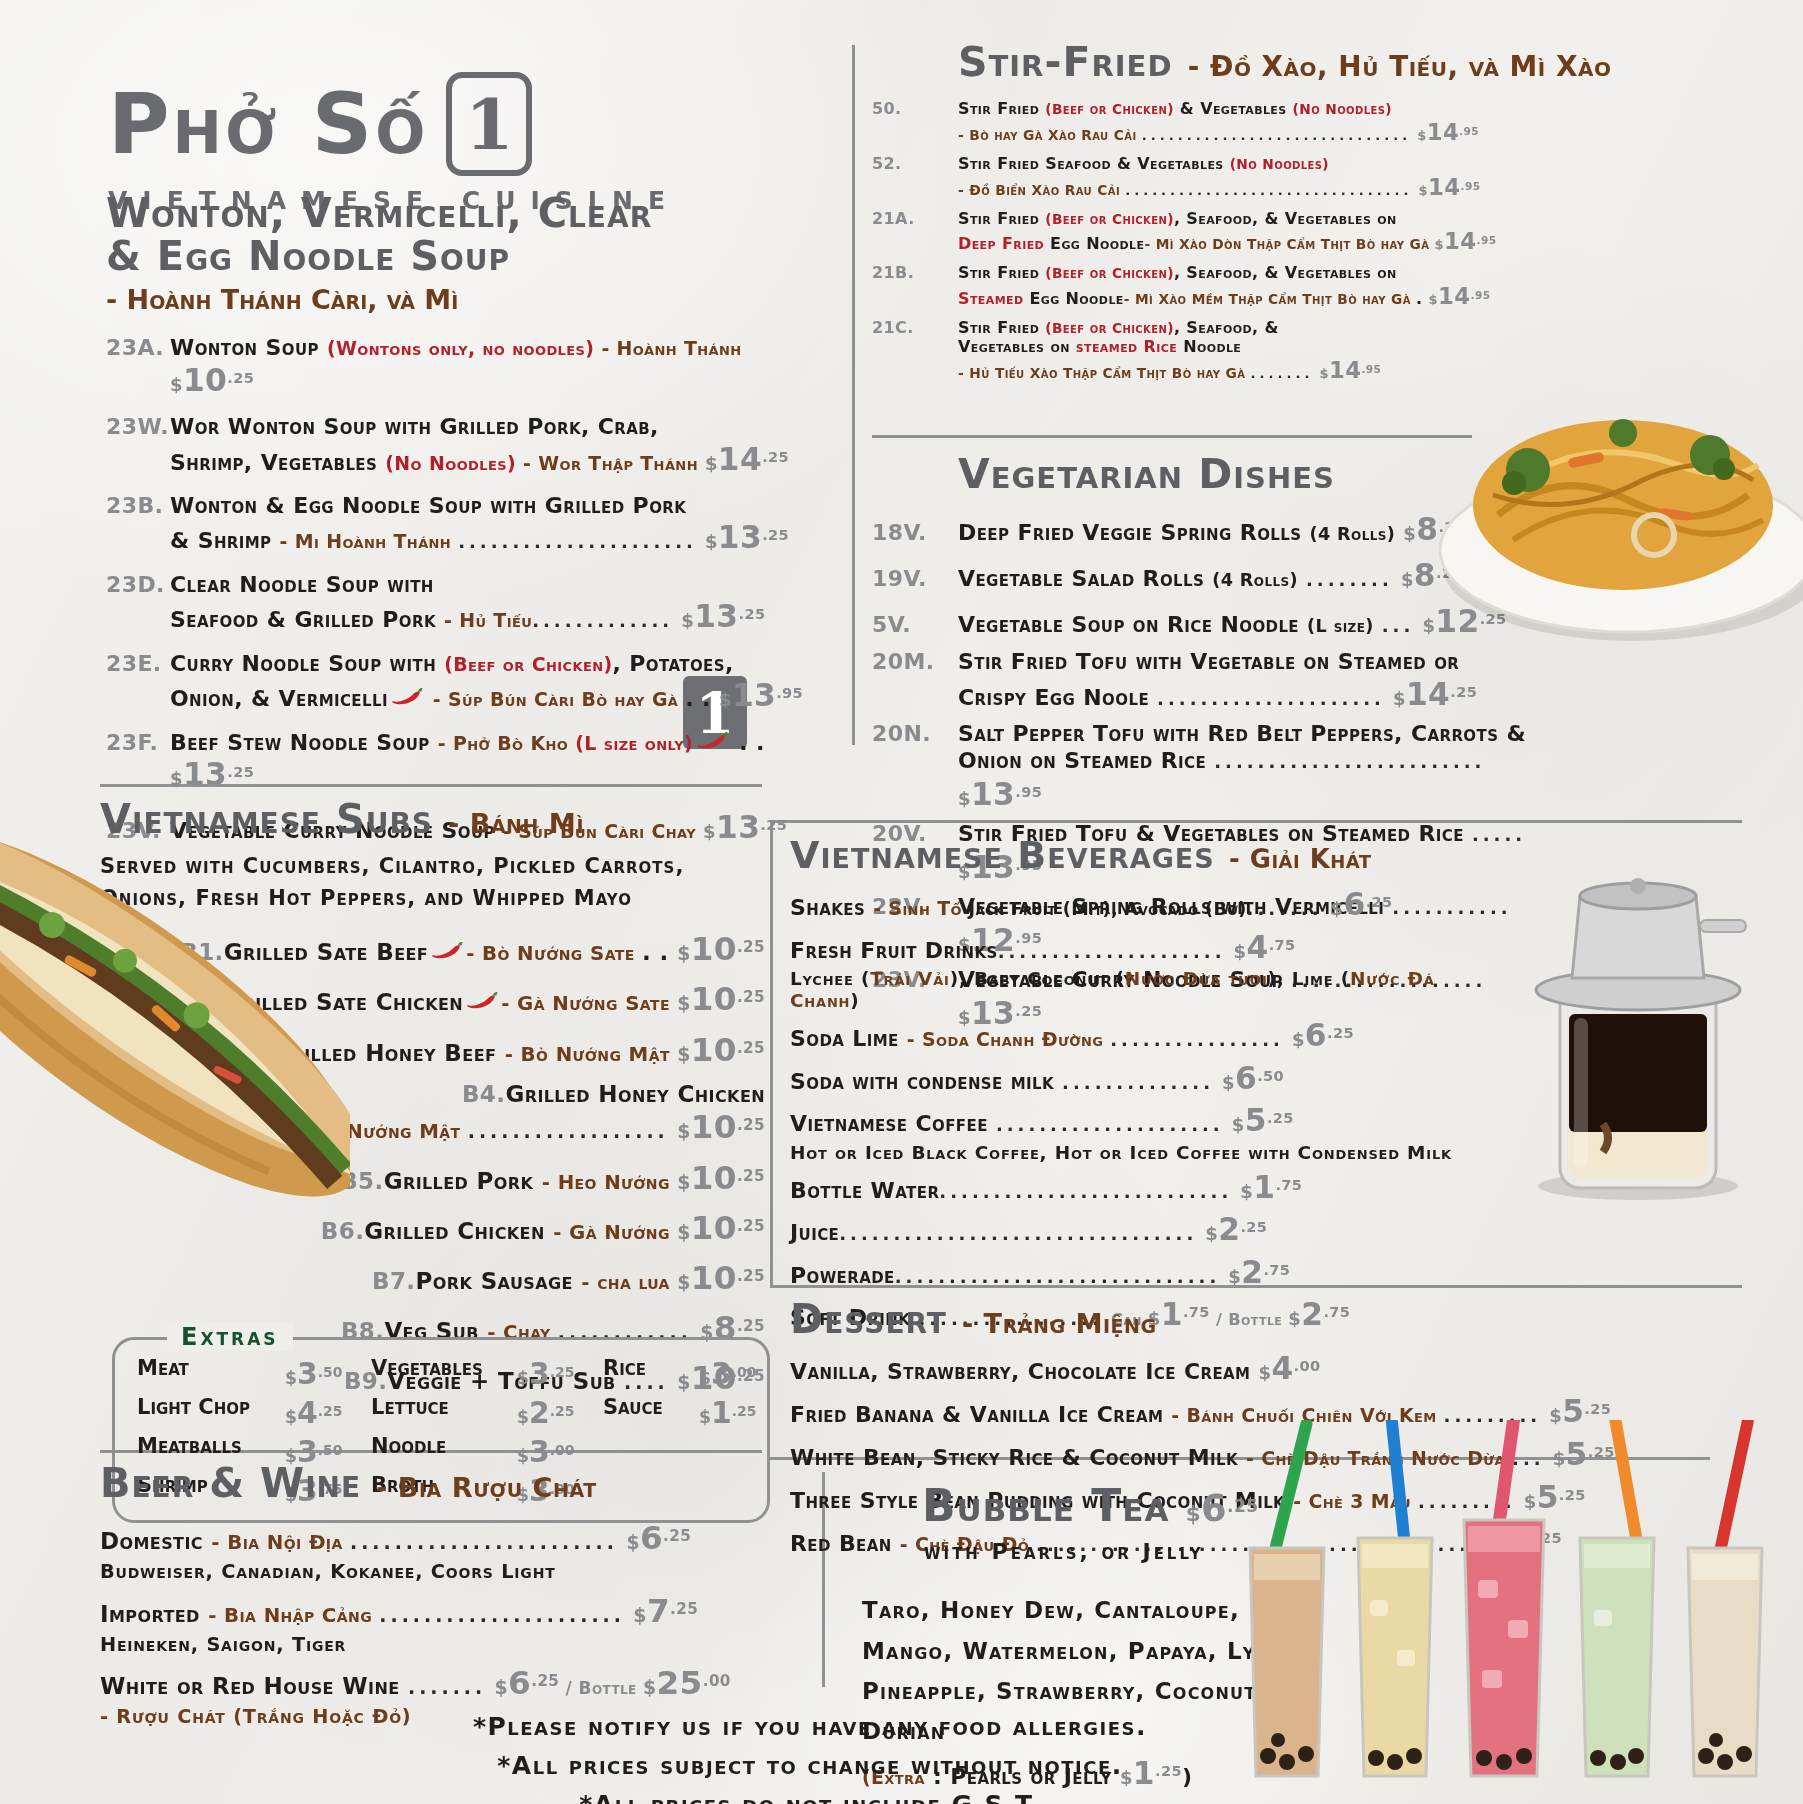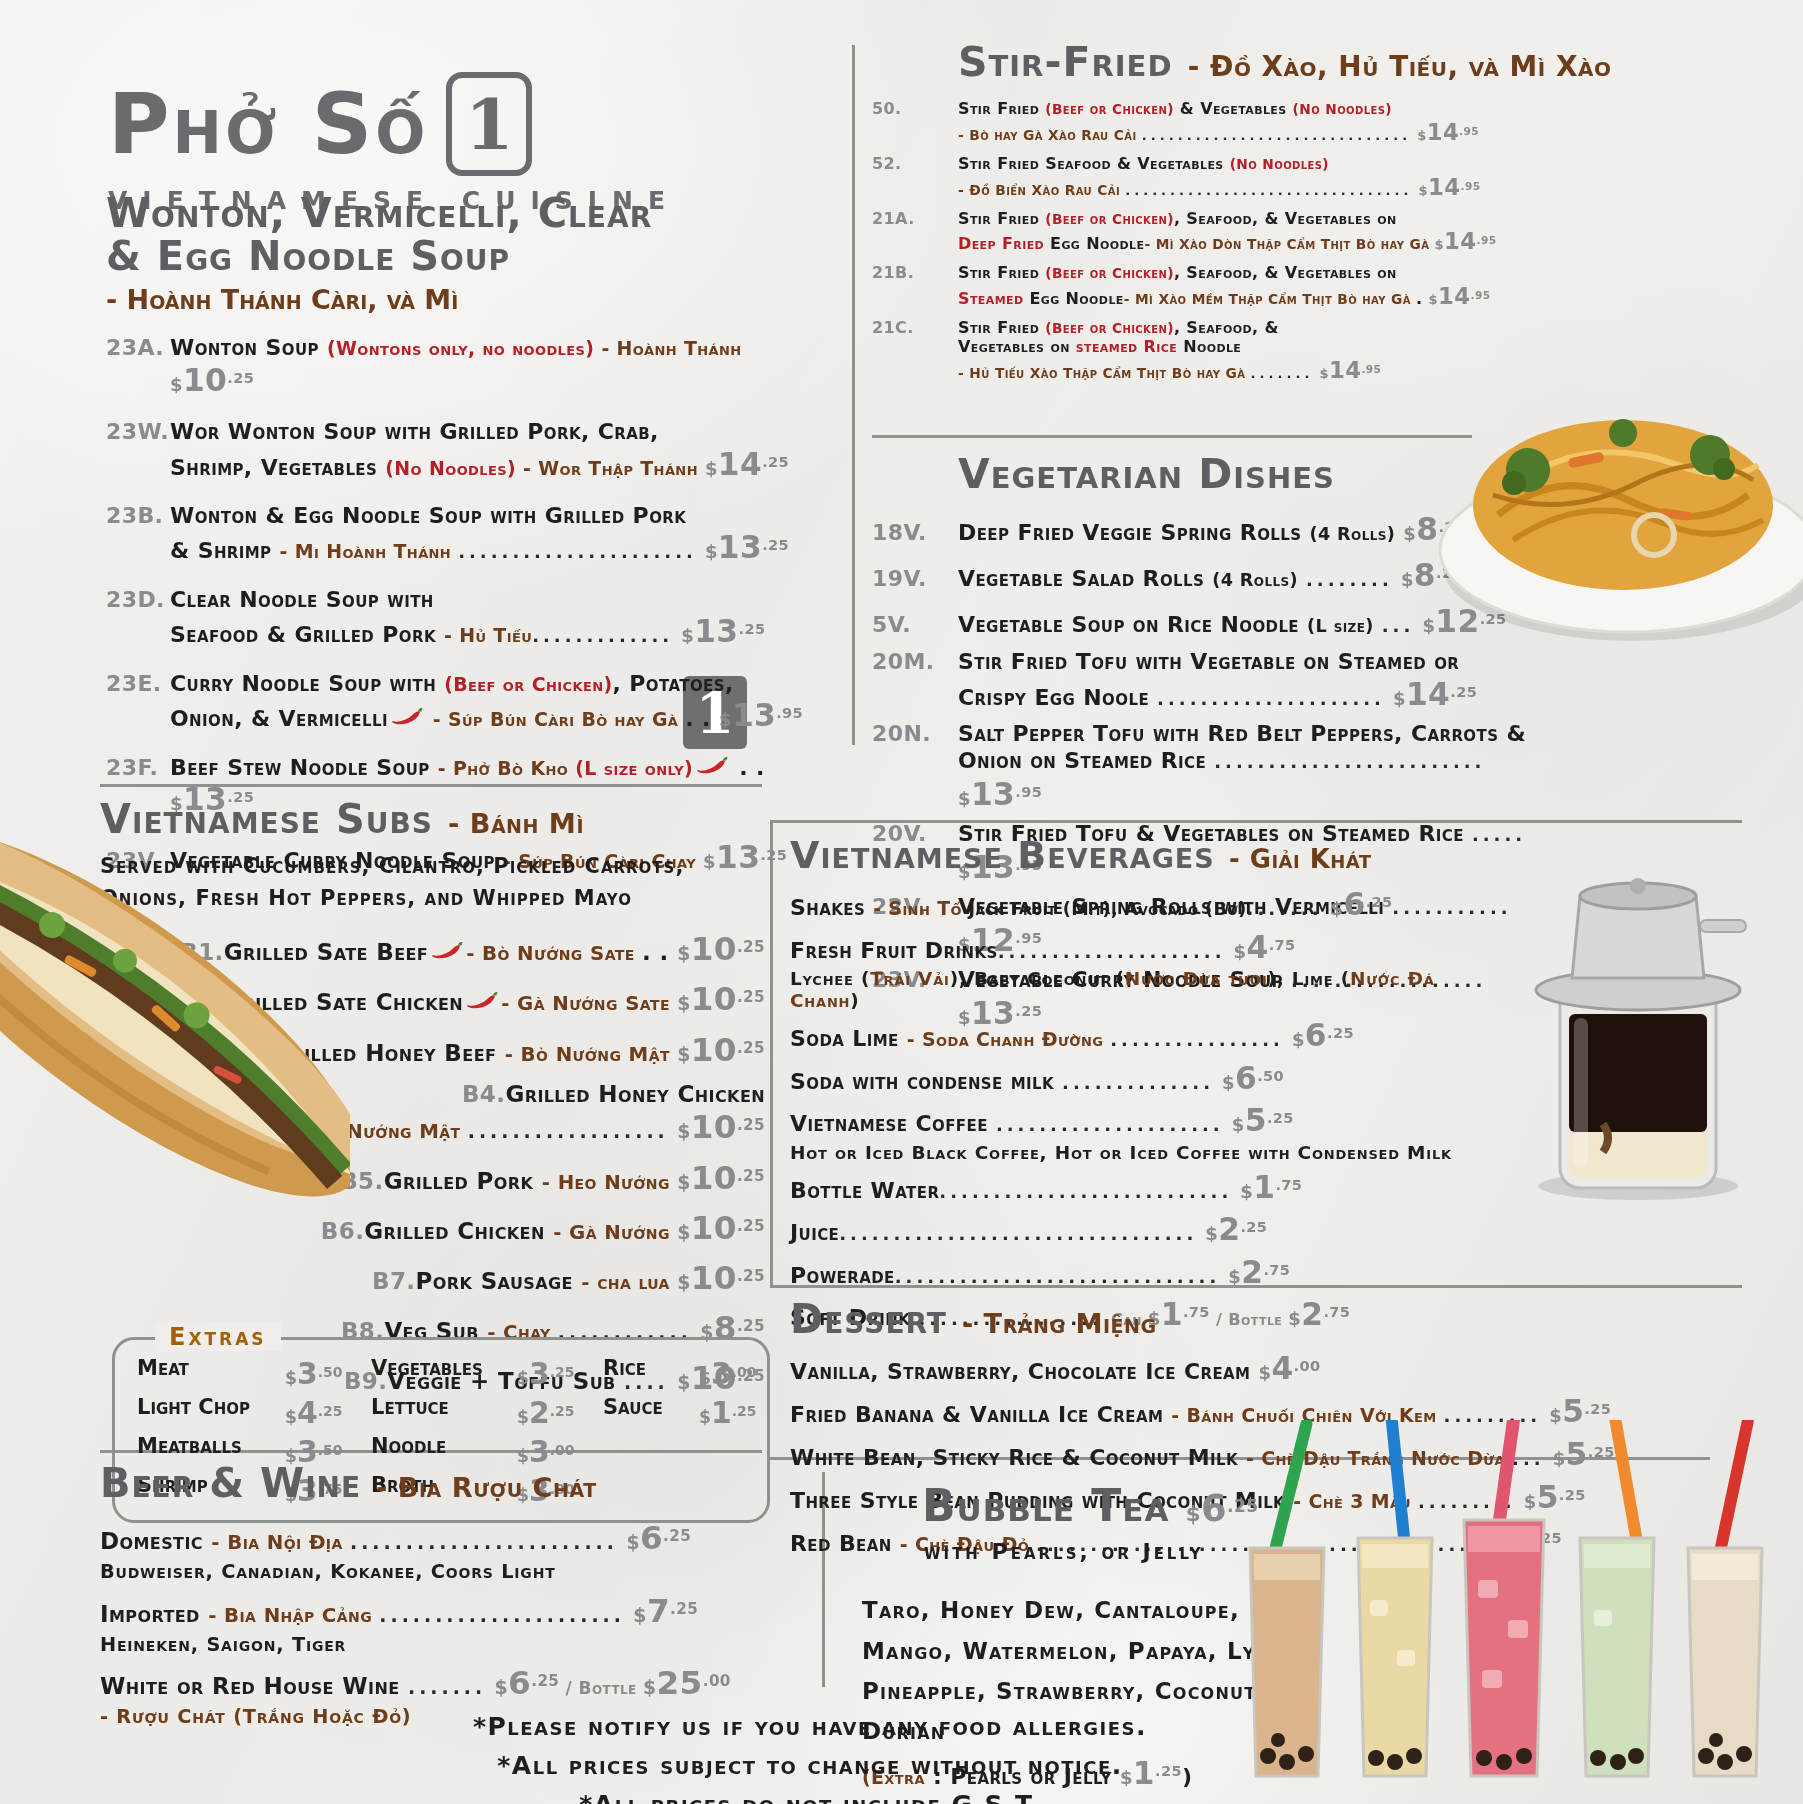--- a/index.html
+++ b/index.html
@@ -51,36 +51,36 @@
     width:74px;height:92px;border:6px solid #696b6e;border-radius:16px;
     display:flex;align-items:center;justify-content:center;
     font-family:"DejaVu Serif","Liberation Serif",serif;font-weight:bold;font-size:70px;color:#696b6e;
   }
   .logo-sub{margin-top:10px;font-size:25px;letter-spacing:15px;color:#696b6e;font-weight:bold;}
 
   #sec-soup{left:106px;top:192px;width:700px;}
   #sec-soup .sec-title{font-size:40px;}
   #sec-soup .sec-viet{font-size:27px;margin-top:6px;}
   #sec-soup .items{margin-top:20px;font-size:22px;}
-  #sec-soup .mi{padding-left:64px;text-indent:-64px;margin-bottom:15px;margin-top:20px;}
+  #sec-soup .mi{padding-left:64px;text-indent:-64px;margin-bottom:15px;}
   #sec-soup .code{width:64px;text-indent:0;}
 
   #sec-subs{left:100px;top:798px;width:665px;}
   #sec-subs .sec-title{font-size:40px;}
   #sec-subs .sec-note{font-size:21px;margin-top:10px;line-height:1.5;}
   #sec-subs .items{margin-top:16px;text-align:right;font-size:23px;}
   #sec-subs .mi{margin-bottom:11px;}
 
   #extras-box{
     position:absolute;left:112px;top:1337px;width:612px;
     border:3px solid #8f9193;border-radius:22px;padding:16px 18px 12px 22px;
   }
   #extras-label{
-    position:absolute;top:-17px;left:40px;background:#efeeea;padding:0 14px;
-    font-size:24px;font-weight:bold;letter-spacing:3px;color:#a16207;font-variant-caps:small-caps;
+    position:absolute;top:-17px;left:52px;background:#efeeea;padding:0 14px;
+    font-size:24px;font-weight:bold;letter-spacing:3px;color:#14532d;font-variant-caps:small-caps;
   }
   #extras-grid{
     display:grid;grid-template-columns:148px 86px 146px 86px 96px 86px;
     row-gap:4px;font-size:21px;font-weight:bold;font-variant-caps:small-caps;
   }
   .xl{color:#201d1c;}
   .xp{color:#898b8e;}
 
   #sec-beer{left:100px;top:1462px;width:700px;}
   #sec-beer .sec-title{font-size:40px;}

